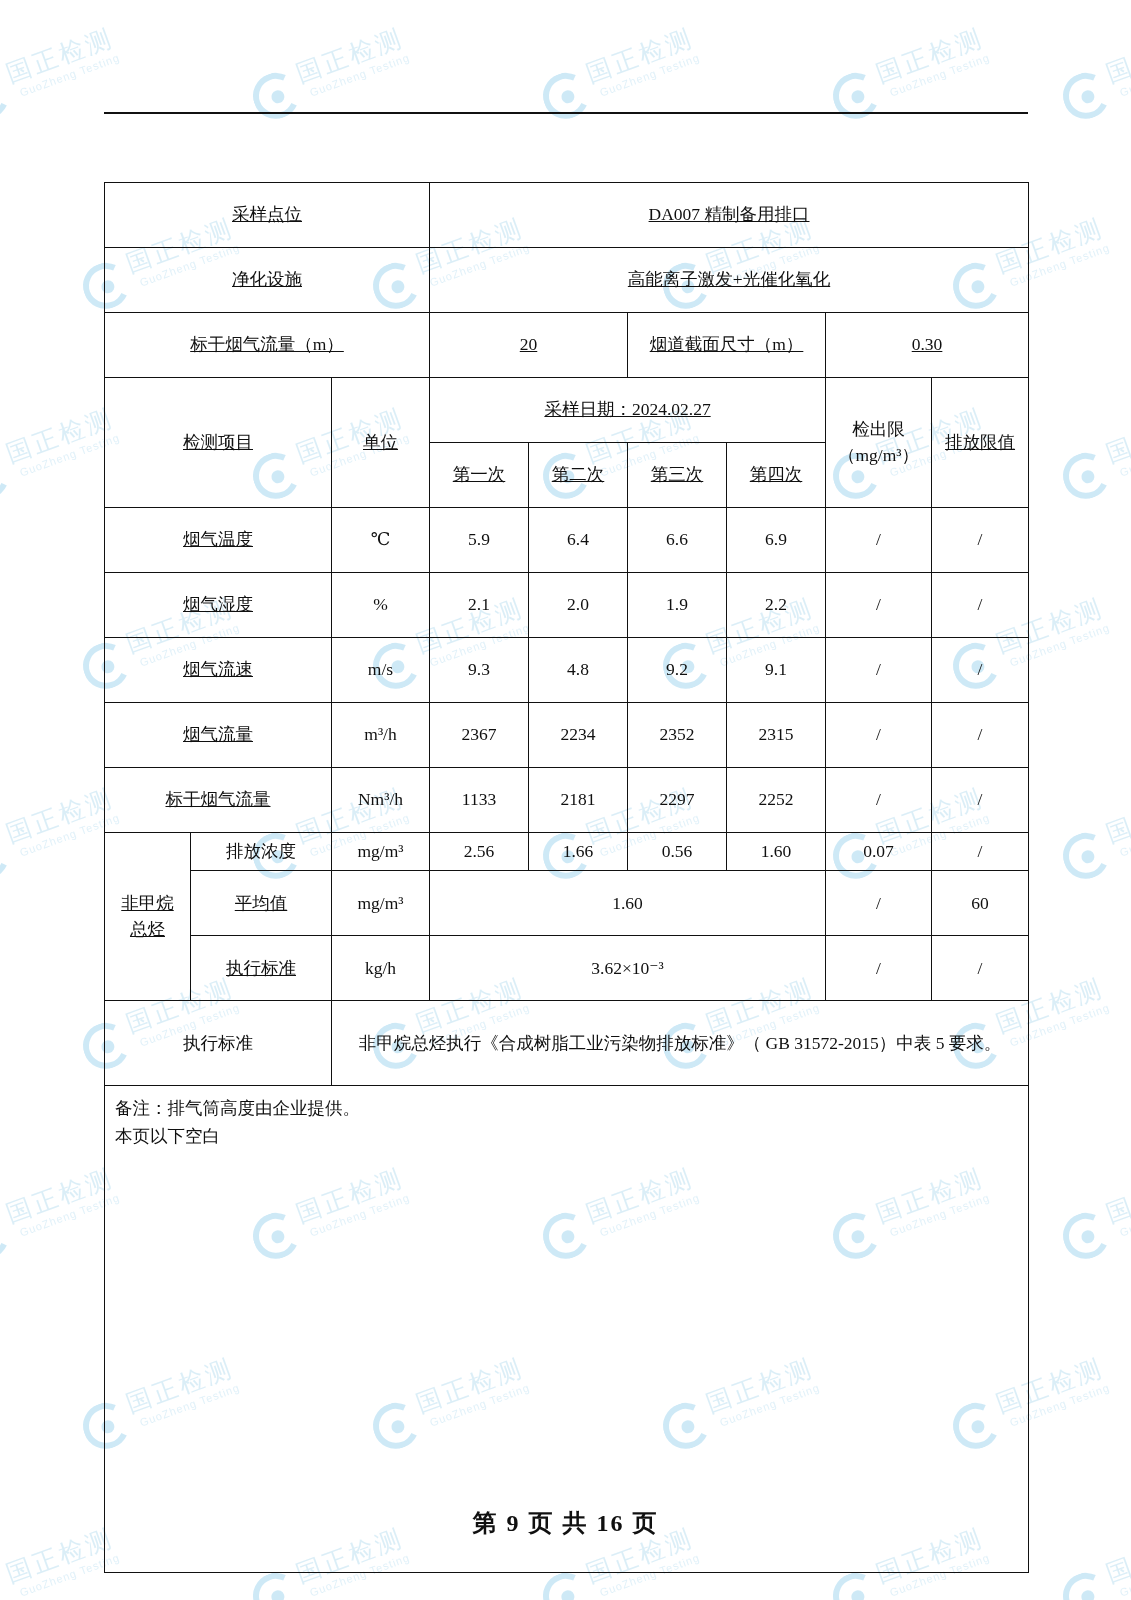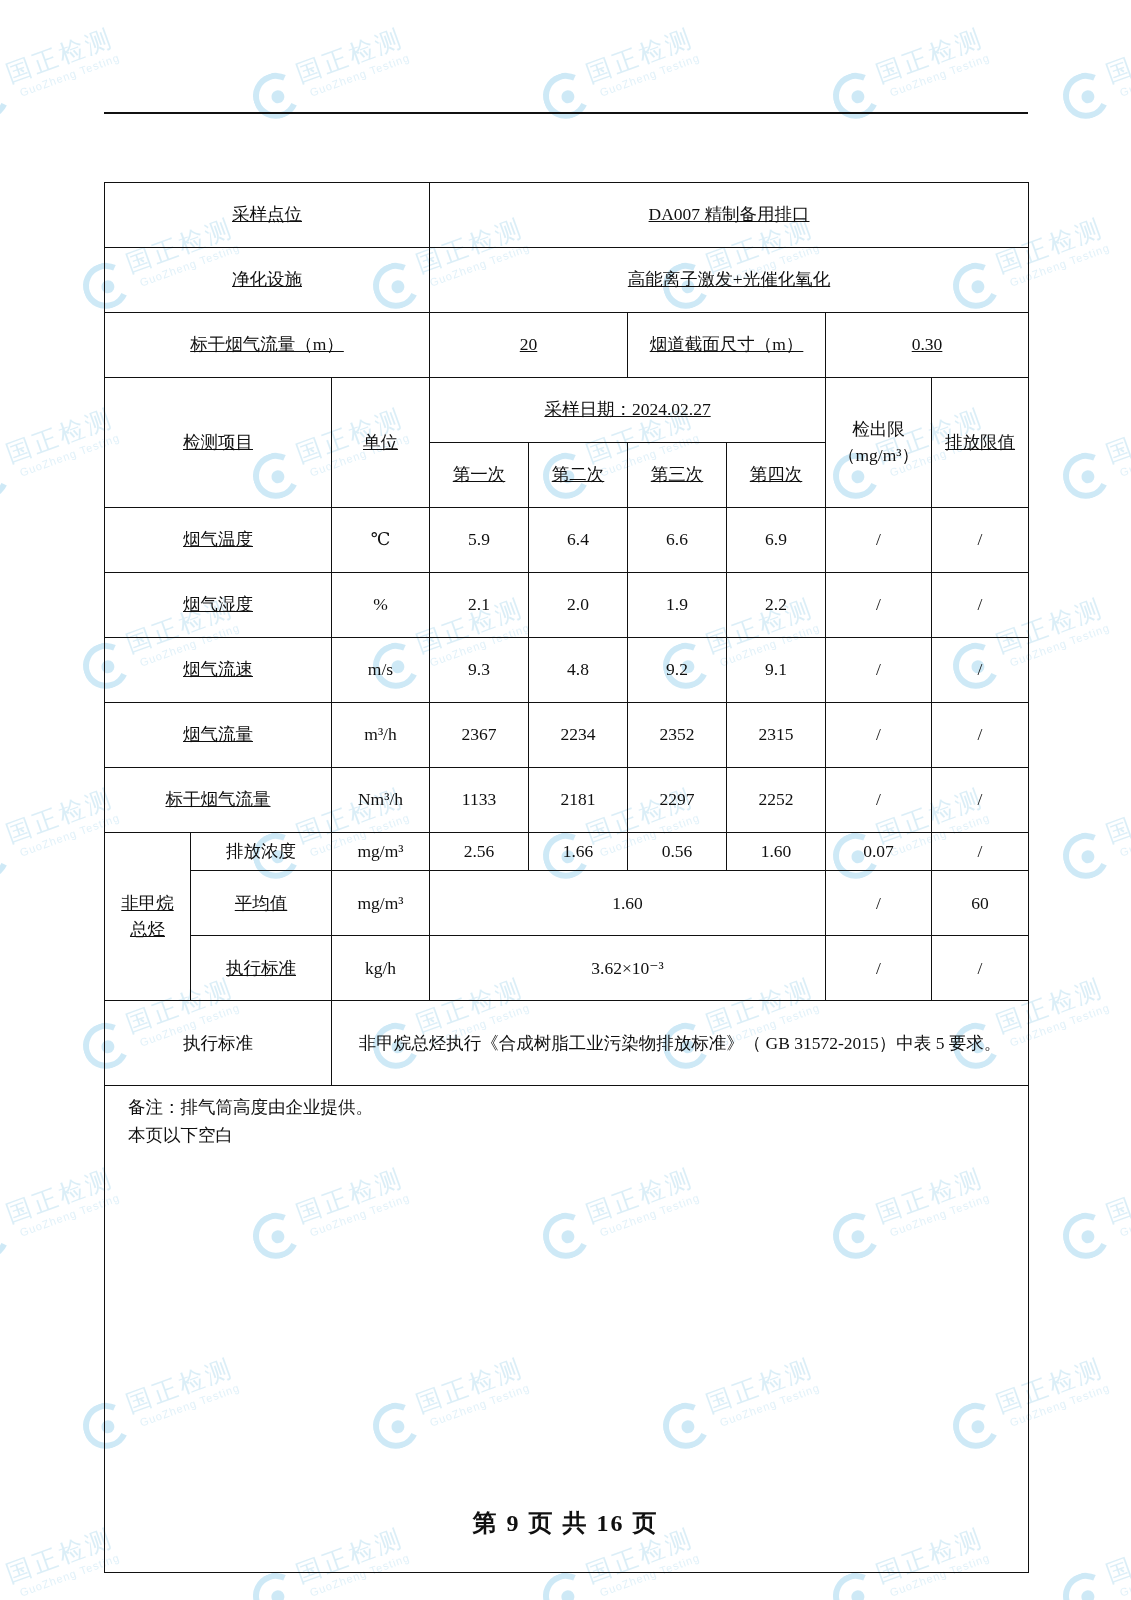--- a/index.html
+++ b/index.html
@@ -139,21 +139,21 @@
     padding-left: 10px;
   }
 
   .note-cell {
     height: 470px;
     vertical-align: top !important;
     text-align: left !important;
     padding: 8px 10px !important;
     font-size: 17.5px;
   }
-  .note-cell div { margin: 2px 13px; font-family: Liberation Mono, monospace; }
+  .note-cell div { margin: 2px 0; }
 
   .footer {
     position: absolute;
     left: 0;
     top: 1487px;
     width: 1131px;
     text-align: center;
     font-size: 24px;
     font-weight: bold;
     letter-spacing: 2px;

